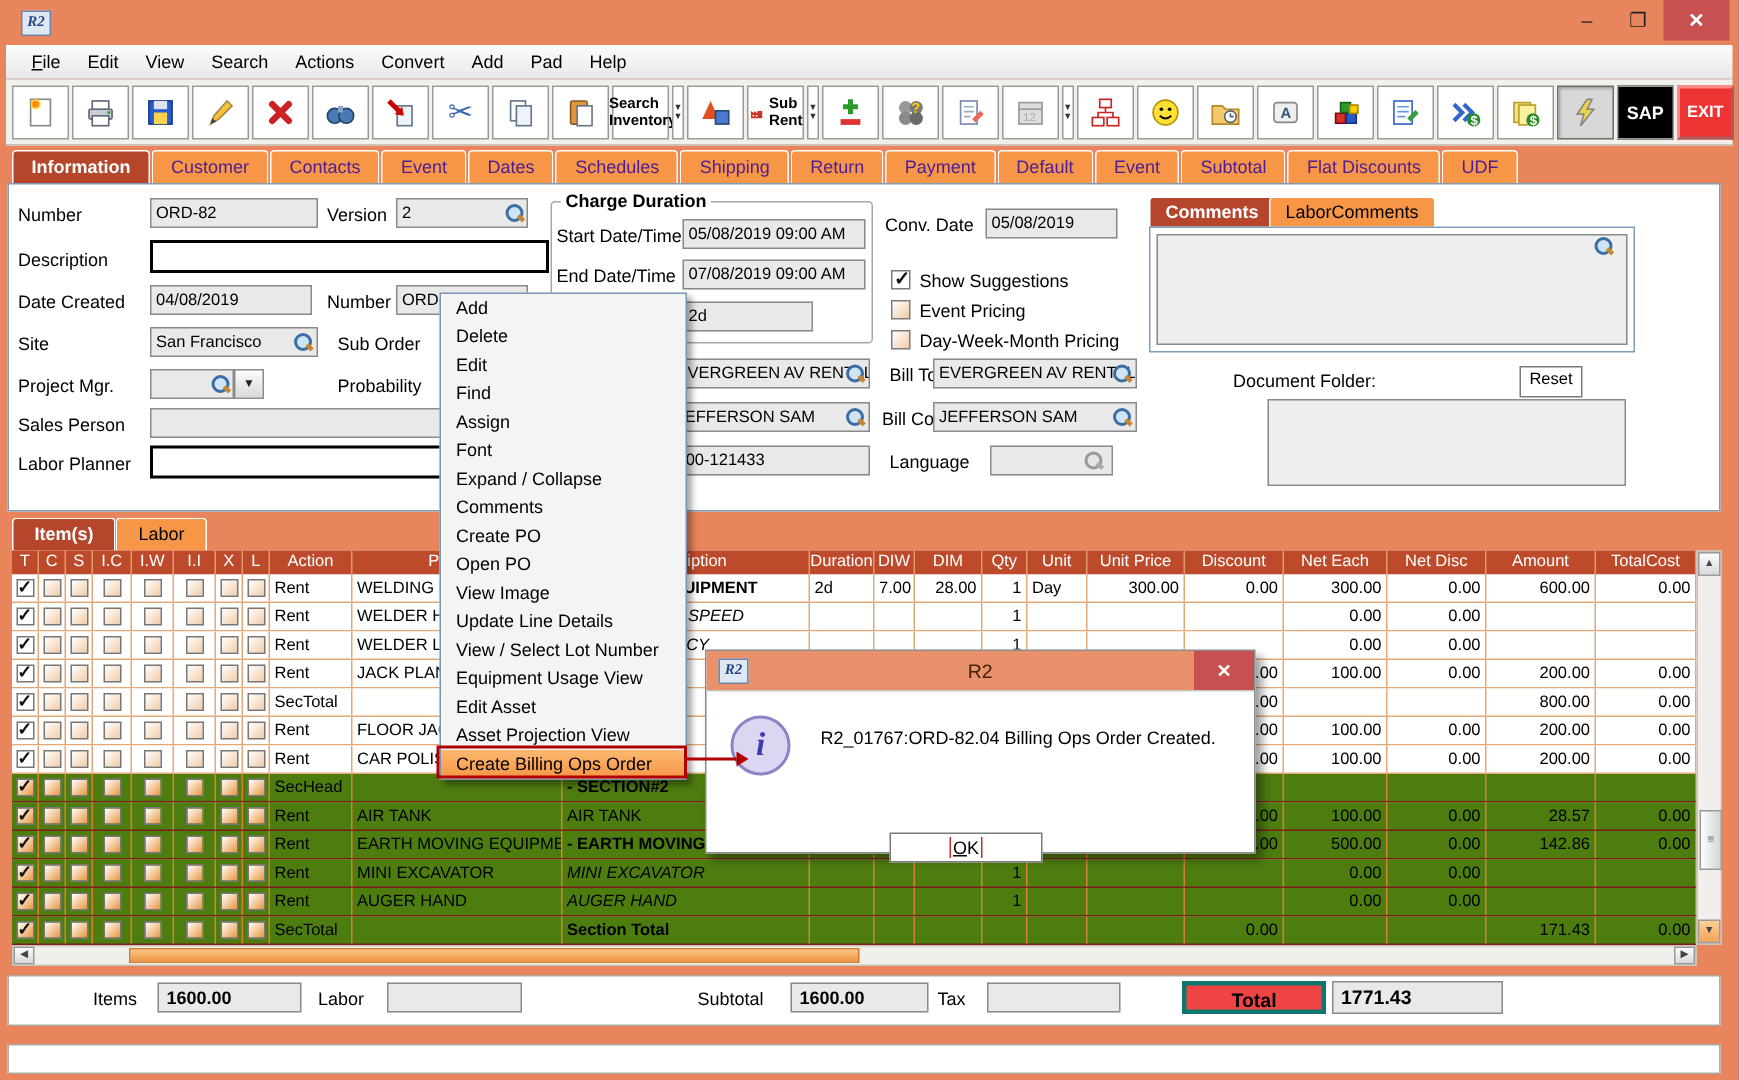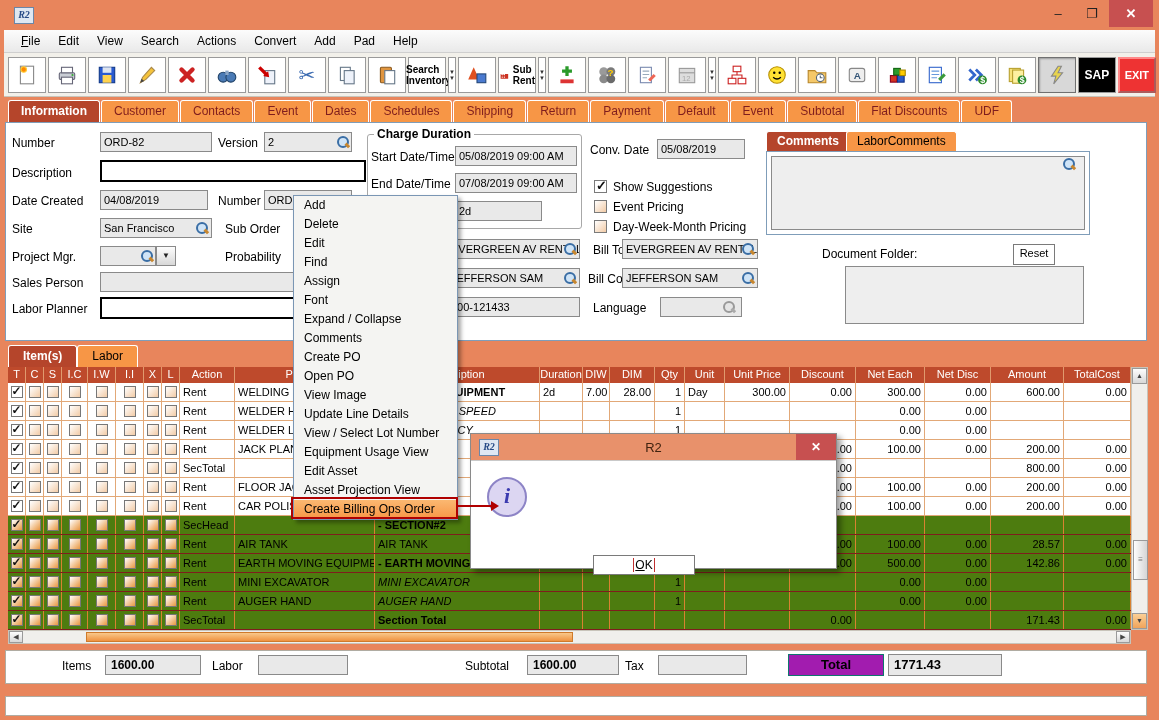--- a/index.html
+++ b/index.html
@@ -27,21 +27,21 @@
   .tbtn.pressed{background:#d8d8d8;border:1px solid #707070;box-shadow:inset 1px 1px 2px #999;}
   .tbtn .tlabel{font-size:10px;line-height:11px;margin-left:3px;font-weight:bold;}
   .ddbtn{height:36px;width:13px;background:#fff;border:1px solid #9a9a9a;margin-right:2px;
          display:flex;flex-direction:column;align-items:center;justify-content:center;font-size:6px;line-height:6px;color:#333;box-sizing:border-box;}
   .tbtn.sap{background:#000;color:#fff;font-weight:bold;font-size:12px;margin-left:auto;}
   .tbtn.exit{background:#e33;color:#fff;font-weight:bold;font-size:11px;border:2px outset #f88;}
   .scissors-glyph{font-size:20px;color:#3a6ab0;}
   
   .tabsrow{left:4px;top:97px;width:1151px;height:25px;display:flex;align-items:flex-end;padding-left:4px;box-sizing:border-box;}
   .tab{height:21px;background:#F79646;border:1px solid #fff;border-bottom:none;border-radius:3px 3px 0 0;
-       padding:0 12px;line-height:20px;color:#7f1d1d;margin-right:1px;}
+       padding:0 12px;line-height:20px;color:#4c1d95;margin-right:1px;}
   .tab.active{background:#B5452B;color:#fff;font-weight:bold;}
   
   .info-panel{left:5px;top:122px;width:1142px;height:219px;background:#fff;border:1px solid #7f9db9;box-sizing:border-box;}
   .lbl{position:absolute;font-size:12px;white-space:nowrap;}
   .fld{position:absolute;background:#e9e9e9;border:1px solid #8a8a8a;font-size:11px;line-height:18px;
        padding:0 3px;box-sizing:border-box;height:20px;white-space:nowrap;overflow:hidden;}
   .fld.white{background:#fff;border:2px solid #000;}
   .fld.withmag{padding-right:16px;}
   .mag{position:absolute;width:14px;height:14px;}
   .mag::before{content:"";position:absolute;left:1px;top:1px;width:8px;height:8px;border:2px solid #3a6ea5;border-radius:50%;background:#cfe4f7;}
@@ -89,21 +89,21 @@
   .vthumb{position:absolute;left:1px;top:172px;width:15px;height:40px;background:linear-gradient(90deg,#fdfdfd,#d5d5d5);
           border:1px solid #9a9a9a;box-sizing:border-box;text-align:center;line-height:38px;font-size:8px;color:#777;}
   .hscroll{left:8px;top:630px;width:1123px;height:14px;background:#f0efec;border:1px solid #c8c4ba;box-sizing:border-box;}
   .hthumb{position:absolute;left:77px;top:1px;width:487px;height:10px;background:linear-gradient(#f9c88a,#ef9240);
           border:1px solid #cf7a2a;box-sizing:border-box;}
   
   .totals{left:5px;top:650px;width:1142px;height:34px;background:#fff;border:1px solid #b0aca2;box-sizing:border-box;}
   .tlabel2{position:absolute;font-size:12px;}
   .tfld{position:absolute;background:#e9e9e9;border:1px solid #8a8a8a;height:20px;line-height:18px;
         padding:0 5px;font-weight:bold;font-size:12px;box-sizing:border-box;}
-  .totalbtn{position:absolute;background:#a21caf;border:1px solid #0f766e;height:22px;line-height:20px;
+  .totalbtn{position:absolute;background:#ef4444;border:3px solid #0f766e;height:22px;line-height:20px;
             text-align:center;font-weight:bold;font-size:13px;box-sizing:border-box;}
   .statusbar{left:5px;top:696px;width:1142px;height:20px;background:#fff;border:1px solid #b0aca2;box-sizing:border-box;}
   
   .ctxmenu{left:293px;top:195px;width:163px;background:#f4f4f2;border:1px solid #7a96b4;z-index:30;
            box-shadow:3px 3px 4px rgba(0,0,0,0.35);}
   .ctxitem{height:19px;line-height:19px;padding-left:10px;font-size:12px;white-space:nowrap;}
   .ctxitem.hl{background:linear-gradient(#fbb871,#F79646);}
   .redbox{left:291px;top:497px;width:167px;height:22px;border:2px solid #b00000;z-index:45;box-sizing:border-box;}
   .redarrow{left:457px;top:505px;width:34px;height:2px;background:#b00000;z-index:50;}
   .redarrow::after{content:"";position:absolute;right:-8px;top:-4px;border-left:8px solid #b00000;
@@ -1035,17 +1035,18 @@
   <div class="abs redarrow"></div>
 
   <div class="abs dialog">
     <div class="dlg-title">
       <div class="app-icon">R2</div>
       <div class="dlg-title-text">R2</div>
       <div class="dlg-close">✕</div>
     </div>
     <div class="dlg-body">
       <div class="info-icon">i</div>
+      <div class="dlg-msg">R2_01767:ORD-82.04 Billing Ops Order Created.</div>
       <div class="okbtn"><span><u>O</u>K</span></div>
     </div>
   </div>
 
 </div>
 
 </body></html>

